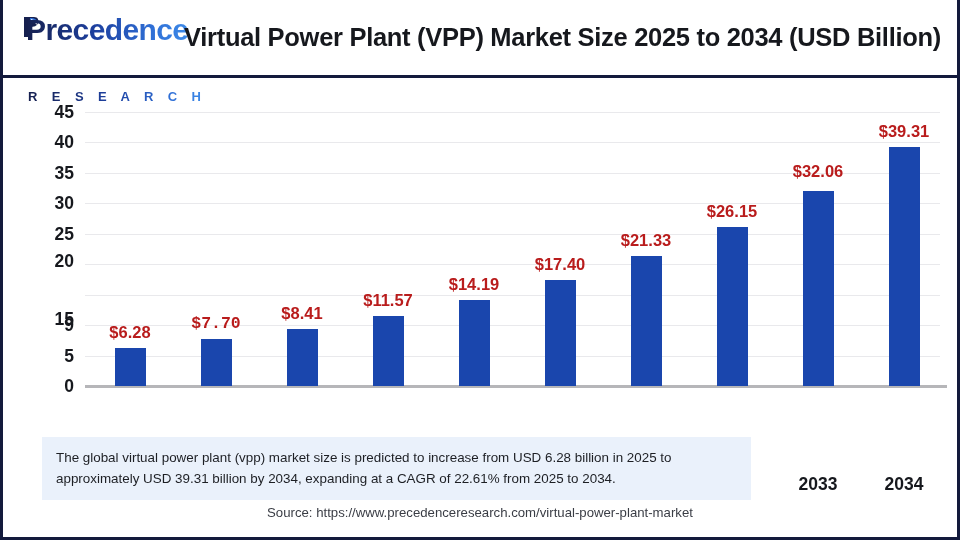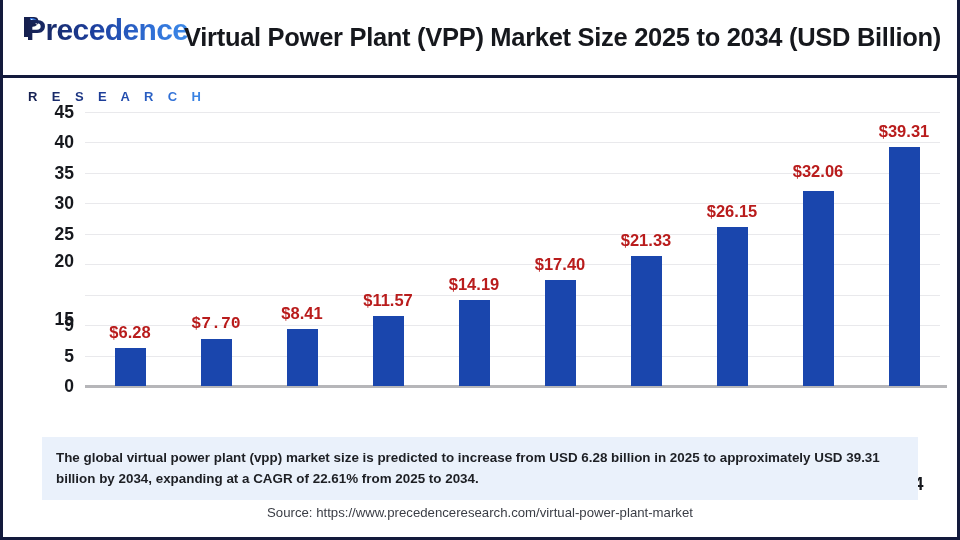--- a/index.html
+++ b/index.html
@@ -139,28 +139,27 @@
     font-size: 17.5px;
     font-weight: 700;
     color: #16181d;
     top: 396px;
   }
 
   
   .caption-box {
     position: absolute;
     left: 42px; top: 437px;
-    width: 876px;
+    width: 709px;
     box-sizing: border-box;
     padding: 10px 2px 11px 14px;
     background: #eaf1fb;
     font-size: 13.4px;
     line-height: 21px;
     color: #1d1f24;
-    font-weight: bold;
   }
   .source {
     position: absolute;
     left: 0; top: 505px;
     width: 960px;
     text-align: center;
     font-size: 13.2px;
     color: #3a3d45;
   }
 </style>

